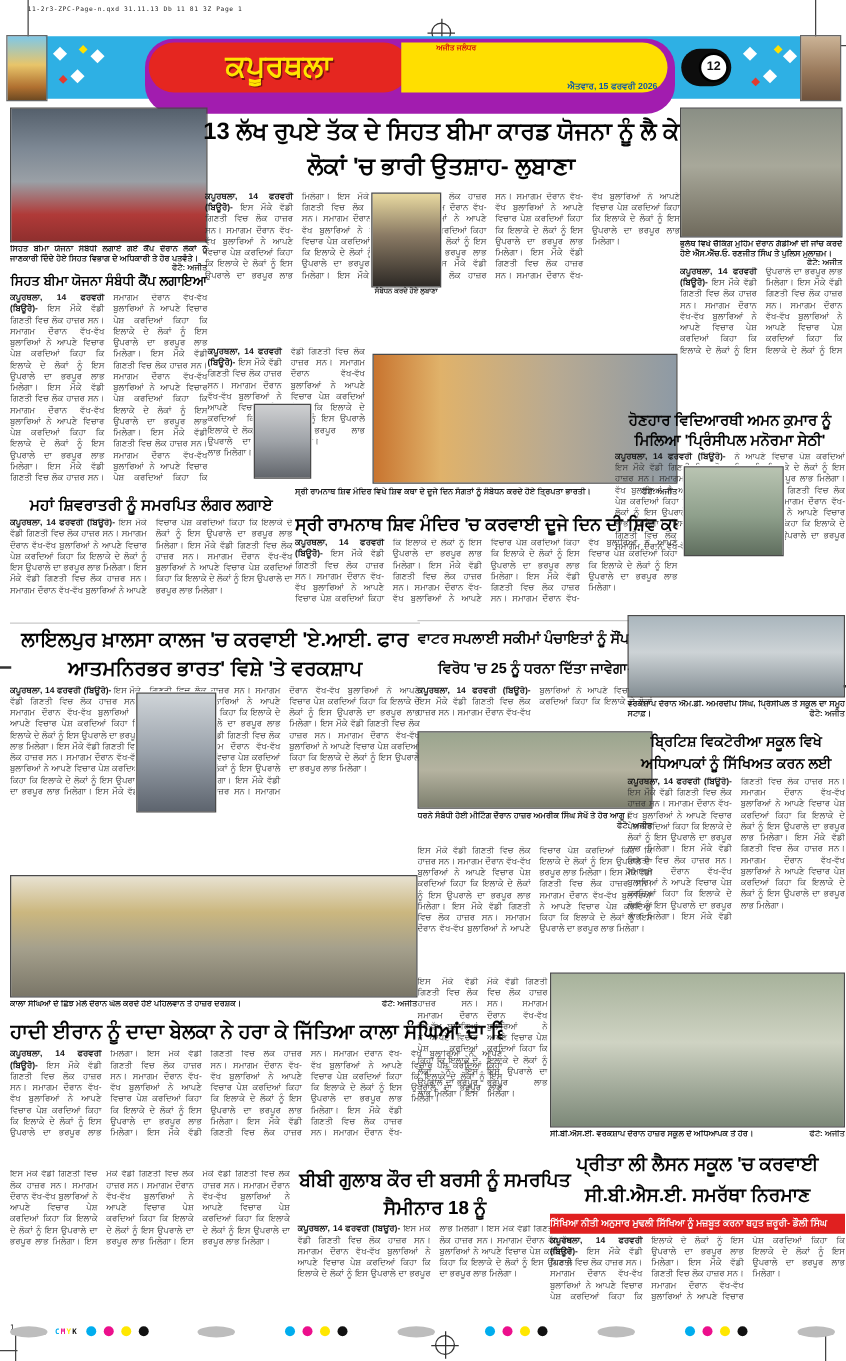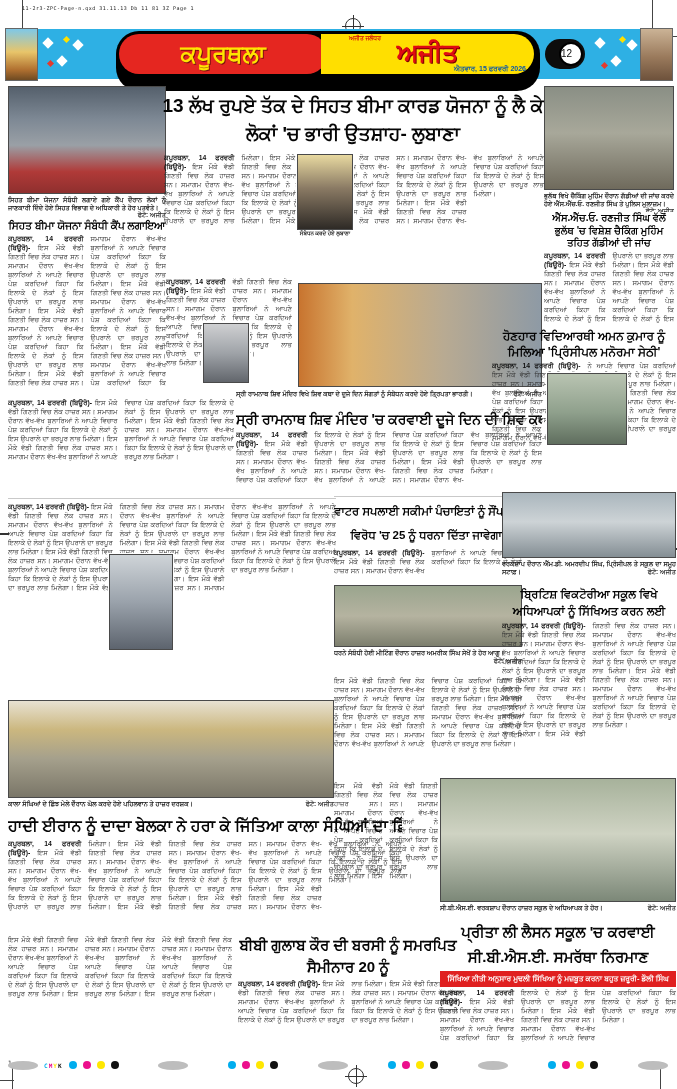--- a/index.html
+++ b/index.html
@@ -23,45 +23,45 @@
   .cmyk{font:bold 6px "DejaVu Sans Mono",monospace;letter-spacing:1px;}
   .sp{flex:1;}
   
   .mh-strip{left:36px;top:29px;width:604px;height:50px;background:#2eb0e4;}
   .dmw{position:absolute;width:8px;height:8px;background:#fff;transform:rotate(45deg);}
   .dmy{position:absolute;width:5px;height:5px;background:#ffe000;transform:rotate(45deg);}
   .dmr{position:absolute;width:5px;height:5px;background:#e23a2e;transform:rotate(45deg);}
   .cornerphoto{top:28px;width:31px;height:51px;border:1px solid #666;}
   .cp-l{left:5px;background:linear-gradient(180deg,#7ec8e8 0%,#e8c56a 45%,#b07030 80%,#6e4a22 100%);}
   .cp-r{left:640px;background:linear-gradient(180deg,#cbb396 0%,#9a7a5c 55%,#6e523c 100%);}
-  .mh-pill{left:116px;top:31px;width:424px;height:60px;background:#000000;border-radius:23px;}
+  .mh-pill{left:116px;top:31px;width:424px;height:60px;background:#a21caf;border-radius:23px;}
   .mh-edition{position:absolute;left:3px;top:3px;width:208px;height:40px;border-radius:20px;background:#e52620;
       color:#ffe400;font-weight:bold;font-size:24px;line-height:40px;text-align:center;
       text-shadow:1px 1px 0 #7a1010;}
   .mh-yellow{position:absolute;left:205px;top:3px;width:213px;height:40px;background:#ffdf00;border-radius:0 20px 20px 0;}
   .mh-super{position:absolute;left:28px;top:1px;font-size:6px;font-weight:bold;color:#d20a0a;}
   .mh-brand{position:absolute;left:0;right:0;top:5px;text-align:center;font-size:25px;font-weight:bold;color:#e00b12;
       text-shadow:1px 1px 0 #7a0000;line-height:26px;}
   .mh-date{position:absolute;right:8px;bottom:1px;font-size:7px;font-weight:bold;color:#0a57a8;}
   .mh-tab{left:545px;top:39px;width:40px;height:30px;background:#0d0d0d;border-radius:15px;}
   .mh-page{position:absolute;right:2px;top:3px;width:24px;height:24px;background:#fff;border:2px solid #000;
-      border-radius:50%;box-sizing:border-box;font-size:10px;font-weight:normal;color:#111;
-      line-height:20px;margin-left:40px;}
+      border-radius:50%;box-sizing:border-box;font-size:10px;font-weight:bold;color:#111;
+      text-align:center;line-height:20px;margin-left:40px;}
   
   .photo{border:1px solid #4a4a4a;box-sizing:border-box;}
   .caption{font-size:6.5px;font-weight:bold;line-height:1.18;color:#1a1a1a;text-align:justify;overflow:hidden;}
   .credit{float:right;font-weight:bold;color:#333;}
   .headline{font-weight:bold;color:#050505;text-align:center;overflow:hidden;}
   .body{font-size:6.8px;line-height:1.32;text-align:justify;color:#333;overflow:hidden;column-gap:7px;}
   .body b{color:#111;}
   .cols2{column-count:2;} .cols3{column-count:3;} .cols4{column-count:4;} .cols5{column-count:5;}
   .inset{position:absolute;background:#fff;padding:1px;}
   .inset .photo{width:100%;height:100%;}
   .insetcap{font-size:5.5px;font-weight:bold;text-align:center;color:#111;line-height:1.1;}
-  .banner{background:#e02020;color:#fff;font-weight:bold;font-size:7.5px;line-height:16px;text-align:center;overflow:hidden;}
+  .banner{background:#e02020;color:#fff;font-weight:bold;font-size:7.5px;line-height:16px;overflow:hidden;}
   
   .ph-health{background:linear-gradient(180deg,#55606c 0%,#7d8894 30%,#9aa0a6 55%,#b03a38 80%,#8f2f2e 100%);}
   .ph-sho{background:linear-gradient(180deg,#8a8f85 0%,#a8a89a 45%,#6f6a5c 100%);}
   .ph-katha{background:linear-gradient(90deg,#c8742f 0%,#e0b26a 22%,#b8aa92 60%,#8e9aa5 100%);}
   .ph-water{background:linear-gradient(180deg,#9aa58e 0%,#b5b3a0 50%,#7d7f6e 100%);}
   .ph-victoria{background:linear-gradient(180deg,#aab6bd 0%,#cdd3d6 45%,#848e94 100%);}
   .ph-preeta{background:linear-gradient(180deg,#a7b29b 0%,#cfd3c3 45%,#7c8878 100%);}
   .ph-wrestling{background:linear-gradient(180deg,#e8e2d2 0%,#cbb77f 30%,#a5a08c 60%,#7a7668 100%);}
   .ph-lyall{background:linear-gradient(180deg,#cfd4d8 0%,#9aa2ab 50%,#5d646e 100%);}
   .ph-portrait{background:linear-gradient(180deg,#e8d9a0 0%,#8a7a64 45%,#2e2a26 100%);}
@@ -94,21 +94,20 @@
   <span class="dmw" style="left:592px;top:12px"></span>
   <span class="dmy" style="left:584px;top:8px"></span>
   <span class="dmr" style="left:566px;top:34px"></span>
 </div>
 <div class="abs cornerphoto cp-l"></div>
 <div class="abs cornerphoto cp-r"></div>
 <div class="abs mh-pill">
   <div class="mh-edition">ਕਪੂਰਥਲਾ</div>
   <div class="mh-yellow">
     <div class="mh-super">ਅਜੀਤ ਜਲੰਧਰ</div>
-    <div class="mh-brand">ਅਜੀਤ</div>
     <div class="mh-date">ਐਤਵਾਰ, 15 ਫਰਵਰੀ 2026</div>
   </div>
 </div>
 <div class="abs mh-tab">
   <div class="mh-page">12</div>
 </div>
 
 <div class="abs" style="left:8px;top:86px;width:158px">
   <div class="photo ph-health" style="width:158px;height:108px"></div>
   <div class="caption" style="height:22px;margin-top:2px">
@@ -116,20 +115,21 @@
     <span class="credit">ਫੋਟੋ: ਅਜੀਤ</span>
   </div>
   <div class="headline" style="font-size:10.5px;height:15px;line-height:15px;white-space:nowrap">ਸਿਹਤ ਬੀਮਾ ਯੋਜਨਾ ਸੰਬੰਧੀ ਕੈਂਪ ਲਗਾਇਆ</div>
   <div class="body cols2" style="height:158px;margin-top:2px">
     <b>ਕਪੂਰਥਲਾ, 14 ਫਰਵਰੀ (ਬਿਊਰੋ)-</b>
     <span> ਇਸ ਮੌਕੇ ਵੱਡੀ ਗਿਣਤੀ ਵਿਚ ਲੋਕ ਹਾਜ਼ਰ ਸਨ। ਸਮਾਗਮ ਦੌਰਾਨ ਵੱਖ-ਵੱਖ ਬੁਲਾਰਿਆਂ ਨੇ ਆਪਣੇ ਵਿਚਾਰ ਪੇਸ਼ ਕਰਦਿਆਂ ਕਿਹਾ ਕਿ ਇਲਾਕੇ ਦੇ ਲੋਕਾਂ ਨੂੰ ਇਸ ਉਪਰਾਲੇ ਦਾ ਭਰਪੂਰ ਲਾਭ ਮਿਲੇਗਾ। ਇਸ ਮੌਕੇ ਵੱਡੀ ਗਿਣਤੀ ਵਿਚ ਲੋਕ ਹਾਜ਼ਰ ਸਨ। ਸਮਾਗਮ ਦੌਰਾਨ ਵੱਖ-ਵੱਖ ਬੁਲਾਰਿਆਂ ਨੇ ਆਪਣੇ ਵਿਚਾਰ ਪੇਸ਼ ਕਰਦਿਆਂ ਕਿਹਾ ਕਿ ਇਲਾਕੇ ਦੇ ਲੋਕਾਂ ਨੂੰ ਇਸ ਉਪਰਾਲੇ ਦਾ ਭਰਪੂਰ ਲਾਭ ਮਿਲੇਗਾ। ਇਸ ਮੌਕੇ ਵੱਡੀ ਗਿਣਤੀ ਵਿਚ ਲੋਕ ਹਾਜ਼ਰ ਸਨ। ਸਮਾਗਮ ਦੌਰਾਨ ਵੱਖ-ਵੱਖ ਬੁਲਾਰਿਆਂ ਨੇ ਆਪਣੇ ਵਿਚਾਰ ਪੇਸ਼ ਕਰਦਿਆਂ ਕਿਹਾ ਕਿ ਇਲਾਕੇ ਦੇ ਲੋਕਾਂ ਨੂੰ ਇਸ ਉਪਰਾਲੇ ਦਾ ਭਰਪੂਰ ਲਾਭ ਮਿਲੇਗਾ। ਇਸ ਮੌਕੇ ਵੱਡੀ ਗਿਣਤੀ ਵਿਚ ਲੋਕ ਹਾਜ਼ਰ ਸਨ। ਸਮਾਗਮ ਦੌਰਾਨ ਵੱਖ-ਵੱਖ ਬੁਲਾਰਿਆਂ ਨੇ ਆਪਣੇ ਵਿਚਾਰ ਪੇਸ਼ ਕਰਦਿਆਂ ਕਿਹਾ ਕਿ ਇਲਾਕੇ ਦੇ ਲੋਕਾਂ ਨੂੰ ਇਸ ਉਪਰਾਲੇ ਦਾ ਭਰਪੂਰ ਲਾਭ ਮਿਲੇਗਾ। ਇਸ ਮੌਕੇ ਵੱਡੀ ਗਿਣਤੀ ਵਿਚ ਲੋਕ ਹਾਜ਼ਰ ਸਨ। ਸਮਾਗਮ ਦੌਰਾਨ ਵੱਖ-ਵੱਖ ਬੁਲਾਰਿਆਂ ਨੇ ਆਪਣੇ ਵਿਚਾਰ ਪੇਸ਼ ਕਰਦਿਆਂ ਕਿਹਾ ਕਿ ਇਲਾਕੇ ਦੇ ਲੋਕਾਂ ਨੂੰ ਇਸ ਉਪਰਾਲੇ ਦਾ ਭਰਪੂਰ ਲਾਭ ਮਿਲੇਗਾ।</span>
   </div>
 </div>
 
 <div class="abs" style="left:8px;top:396px;width:226px">
+  <div class="headline" style="font-size:12.5px;height:16px;line-height:16px;white-space:nowrap">ਮਹਾਂ ਸ਼ਿਵਰਾਤਰੀ ਨੂੰ ਸਮਰਪਿਤ ਲੰਗਰ ਲਗਾਏ</div>
   <div class="body cols2" style="height:82px;margin-top:3px">
     <b>ਕਪੂਰਥਲਾ, 14 ਫਰਵਰੀ (ਬਿਊਰੋ)-</b>
     <span> ਇਸ ਮੌਕੇ ਵੱਡੀ ਗਿਣਤੀ ਵਿਚ ਲੋਕ ਹਾਜ਼ਰ ਸਨ। ਸਮਾਗਮ ਦੌਰਾਨ ਵੱਖ-ਵੱਖ ਬੁਲਾਰਿਆਂ ਨੇ ਆਪਣੇ ਵਿਚਾਰ ਪੇਸ਼ ਕਰਦਿਆਂ ਕਿਹਾ ਕਿ ਇਲਾਕੇ ਦੇ ਲੋਕਾਂ ਨੂੰ ਇਸ ਉਪਰਾਲੇ ਦਾ ਭਰਪੂਰ ਲਾਭ ਮਿਲੇਗਾ। ਇਸ ਮੌਕੇ ਵੱਡੀ ਗਿਣਤੀ ਵਿਚ ਲੋਕ ਹਾਜ਼ਰ ਸਨ। ਸਮਾਗਮ ਦੌਰਾਨ ਵੱਖ-ਵੱਖ ਬੁਲਾਰਿਆਂ ਨੇ ਆਪਣੇ ਵਿਚਾਰ ਪੇਸ਼ ਕਰਦਿਆਂ ਕਿਹਾ ਕਿ ਇਲਾਕੇ ਦੇ ਲੋਕਾਂ ਨੂੰ ਇਸ ਉਪਰਾਲੇ ਦਾ ਭਰਪੂਰ ਲਾਭ ਮਿਲੇਗਾ। ਇਸ ਮੌਕੇ ਵੱਡੀ ਗਿਣਤੀ ਵਿਚ ਲੋਕ ਹਾਜ਼ਰ ਸਨ। ਸਮਾਗਮ ਦੌਰਾਨ ਵੱਖ-ਵੱਖ ਬੁਲਾਰਿਆਂ ਨੇ ਆਪਣੇ ਵਿਚਾਰ ਪੇਸ਼ ਕਰਦਿਆਂ ਕਿਹਾ ਕਿ ਇਲਾਕੇ ਦੇ ਲੋਕਾਂ ਨੂੰ ਇਸ ਉਪਰਾਲੇ ਦਾ ਭਰਪੂਰ ਲਾਭ ਮਿਲੇਗਾ।</span>
   </div>
 </div>
 
 <div class="abs headline" style="left:158px;top:92px;width:390px;height:58px;font-size:19px;line-height:28px">13 ਲੱਖ ਰੁਪਏ ਤੱਕ ਦੇ ਸਿਹਤ ਬੀਮਾ ਕਾਰਡ ਯੋਜਨਾ ਨੂੰ ਲੈ ਕੇ ਲੋਕਾਂ 'ਚ ਭਾਰੀ ਉਤਸ਼ਾਹ- ਲੁਬਾਣਾ</div>
 <div class="abs body cols5" style="left:164px;top:154px;width:380px;height:120px">
   <b>ਕਪੂਰਥਲਾ, 14 ਫਰਵਰੀ (ਬਿਊਰੋ)-</b>
   <span> ਇਸ ਮੌਕੇ ਵੱਡੀ ਗਿਣਤੀ ਵਿਚ ਲੋਕ ਹਾਜ਼ਰ ਸਨ। ਸਮਾਗਮ ਦੌਰਾਨ ਵੱਖ-ਵੱਖ ਬੁਲਾਰਿਆਂ ਨੇ ਆਪਣੇ ਵਿਚਾਰ ਪੇਸ਼ ਕਰਦਿਆਂ ਕਿਹਾ ਕਿ ਇਲਾਕੇ ਦੇ ਲੋਕਾਂ ਨੂੰ ਇਸ ਉਪਰਾਲੇ ਦਾ ਭਰਪੂਰ ਲਾਭ ਮਿਲੇਗਾ। ਇਸ ਮੌਕੇ ਵੱਡੀ ਗਿਣਤੀ ਵਿਚ ਲੋਕ ਹਾਜ਼ਰ ਸਨ। ਸਮਾਗਮ ਦੌਰਾਨ ਵੱਖ-ਵੱਖ ਬੁਲਾਰਿਆਂ ਨੇ ਆਪਣੇ ਵਿਚਾਰ ਪੇਸ਼ ਕਰਦਿਆਂ ਕਿਹਾ ਕਿ ਇਲਾਕੇ ਦੇ ਲੋਕਾਂ ਨੂੰ ਇਸ ਉਪਰਾਲੇ ਦਾ ਭਰਪੂਰ ਲਾਭ ਮਿਲੇਗਾ। ਇਸ ਮੌਕੇ ਵੱਡੀ ਗਿਣਤੀ ਵਿਚ ਲੋਕ ਹਾਜ਼ਰ ਸਨ। ਸਮਾਗਮ ਦੌਰਾਨ ਵੱਖ-ਵੱਖ ਬੁਲਾਰਿਆਂ ਨੇ ਆਪਣੇ ਵਿਚਾਰ ਪੇਸ਼ ਕਰਦਿਆਂ ਕਿਹਾ ਕਿ ਇਲਾਕੇ ਦੇ ਲੋਕਾਂ ਨੂੰ ਇਸ ਉਪਰਾਲੇ ਦਾ ਭਰਪੂਰ ਲਾਭ ਮਿਲੇਗਾ। ਇਸ ਮੌਕੇ ਵੱਡੀ ਗਿਣਤੀ ਵਿਚ ਲੋਕ ਹਾਜ਼ਰ ਸਨ। ਸਮਾਗਮ ਦੌਰਾਨ ਵੱਖ-ਵੱਖ ਬੁਲਾਰਿਆਂ ਨੇ ਆਪਣੇ ਵਿਚਾਰ ਪੇਸ਼ ਕਰਦਿਆਂ ਕਿਹਾ ਕਿ ਇਲਾਕੇ ਦੇ ਲੋਕਾਂ ਨੂੰ ਇਸ ਉਪਰਾਲੇ ਦਾ ਭਰਪੂਰ ਲਾਭ ਮਿਲੇਗਾ। ਇਸ ਮੌਕੇ ਵੱਡੀ ਗਿਣਤੀ ਵਿਚ ਲੋਕ ਹਾਜ਼ਰ ਸਨ। ਸਮਾਗਮ ਦੌਰਾਨ ਵੱਖ-ਵੱਖ ਬੁਲਾਰਿਆਂ ਨੇ ਆਪਣੇ ਵਿਚਾਰ ਪੇਸ਼ ਕਰਦਿਆਂ ਕਿਹਾ ਕਿ ਇਲਾਕੇ ਦੇ ਲੋਕਾਂ ਨੂੰ ਇਸ ਉਪਰਾਲੇ ਦਾ ਭਰਪੂਰ ਲਾਭ ਮਿਲੇਗਾ।</span>
@@ -159,39 +159,39 @@
   <b>ਕਪੂਰਥਲਾ, 14 ਫਰਵਰੀ (ਬਿਊਰੋ)-</b>
   <span> ਇਸ ਮੌਕੇ ਵੱਡੀ ਗਿਣਤੀ ਵਿਚ ਲੋਕ ਹਾਜ਼ਰ ਸਨ। ਸਮਾਗਮ ਦੌਰਾਨ ਵੱਖ-ਵੱਖ ਬੁਲਾਰਿਆਂ ਨੇ ਆਪਣੇ ਵਿਚਾਰ ਪੇਸ਼ ਕਰਦਿਆਂ ਕਿਹਾ ਕਿ ਇਲਾਕੇ ਦੇ ਲੋਕਾਂ ਨੂੰ ਇਸ ਉਪਰਾਲੇ ਦਾ ਭਰਪੂਰ ਲਾਭ ਮਿਲੇਗਾ। ਇਸ ਮੌਕੇ ਵੱਡੀ ਗਿਣਤੀ ਵਿਚ ਲੋਕ ਹਾਜ਼ਰ ਸਨ। ਸਮਾਗਮ ਦੌਰਾਨ ਵੱਖ-ਵੱਖ ਬੁਲਾਰਿਆਂ ਨੇ ਆਪਣੇ ਵਿਚਾਰ ਪੇਸ਼ ਕਰਦਿਆਂ ਕਿਹਾ ਕਿ ਇਲਾਕੇ ਦੇ ਲੋਕਾਂ ਨੂੰ ਇਸ ਉਪਰਾਲੇ ਦਾ ਭਰਪੂਰ ਲਾਭ ਮਿਲੇਗਾ। ਇਸ ਮੌਕੇ ਵੱਡੀ ਗਿਣਤੀ ਵਿਚ ਲੋਕ ਹਾਜ਼ਰ ਸਨ। ਸਮਾਗਮ ਦੌਰਾਨ ਵੱਖ-ਵੱਖ ਬੁਲਾਰਿਆਂ ਨੇ ਆਪਣੇ ਵਿਚਾਰ ਪੇਸ਼ ਕਰਦਿਆਂ ਕਿਹਾ ਕਿ ਇਲਾਕੇ ਦੇ ਲੋਕਾਂ ਨੂੰ ਇਸ ਉਪਰਾਲੇ ਦਾ ਭਰਪੂਰ ਲਾਭ ਮਿਲੇਗਾ।</span>
 </div>
 
 <div class="abs" style="left:544px;top:86px;width:130px">
   <div class="photo ph-sho" style="width:130px;height:104px"></div>
   <div class="caption" style="height:20px;margin-top:2px">
     <span>ਭੁਲੱਥ ਵਿਖੇ ਚੈਕਿੰਗ ਮੁਹਿੰਮ ਦੌਰਾਨ ਗੱਡੀਆਂ ਦੀ ਜਾਂਚ ਕਰਦੇ ਹੋਏ ਐੱਸ.ਐੱਚ.ਓ. ਰਣਜੀਤ ਸਿੰਘ ਤੇ ਪੁਲਿਸ ਮੁਲਾਜ਼ਮ।</span>
     <span class="credit">ਫੋਟੋ: ਅਜੀਤ</span>
   </div>
-  <div class="headline" style="font-size:10px;height:38px;line-height:12.5px">ਐੱਸ.ਐੱਚ.ਓ. ਰਣਜੀਤ ਸਿੰਘ ਵੱਲੋਂ ਭੁਲੱਥ 'ਚ ਵਿਸ਼ੇਸ਼ ਚੈਕਿੰਗ ਮੁਹਿੰਮ ਤਹਿਤ ਗੱਡੀਆਂ ਦੀ ਜਾਂਚ</div>
   <div class="body cols2" style="height:72px;margin-top:2px">
     <b>ਕਪੂਰਥਲਾ, 14 ਫਰਵਰੀ (ਬਿਊਰੋ)-</b>
     <span> ਇਸ ਮੌਕੇ ਵੱਡੀ ਗਿਣਤੀ ਵਿਚ ਲੋਕ ਹਾਜ਼ਰ ਸਨ। ਸਮਾਗਮ ਦੌਰਾਨ ਵੱਖ-ਵੱਖ ਬੁਲਾਰਿਆਂ ਨੇ ਆਪਣੇ ਵਿਚਾਰ ਪੇਸ਼ ਕਰਦਿਆਂ ਕਿਹਾ ਕਿ ਇਲਾਕੇ ਦੇ ਲੋਕਾਂ ਨੂੰ ਇਸ ਉਪਰਾਲੇ ਦਾ ਭਰਪੂਰ ਲਾਭ ਮਿਲੇਗਾ। ਇਸ ਮੌਕੇ ਵੱਡੀ ਗਿਣਤੀ ਵਿਚ ਲੋਕ ਹਾਜ਼ਰ ਸਨ। ਸਮਾਗਮ ਦੌਰਾਨ ਵੱਖ-ਵੱਖ ਬੁਲਾਰਿਆਂ ਨੇ ਆਪਣੇ ਵਿਚਾਰ ਪੇਸ਼ ਕਰਦਿਆਂ ਕਿਹਾ ਕਿ ਇਲਾਕੇ ਦੇ ਲੋਕਾਂ ਨੂੰ ਇਸ ਉਪਰਾਲੇ ਦਾ ਭਰਪੂਰ ਲਾਭ ਮਿਲੇਗਾ।</span>
   </div>
 </div>
 
 <div class="abs" style="left:492px;top:328px;width:184px">
   <div class="headline" style="font-size:12px;height:32px;line-height:16px">ਹੋਣਹਾਰ ਵਿਦਿਆਰਥੀ ਅਮਨ ਕੁਮਾਰ ਨੂੰ ਮਿਲਿਆ 'ਪ੍ਰਿੰਸੀਪਲ ਮਨੋਰਮਾ ਸੇਠੀ' ਐਵਾਰਡ</div>
   <div class="body cols2" style="height:126px;margin-top:2px">
     <b>ਕਪੂਰਥਲਾ, 14 ਫਰਵਰੀ (ਬਿਊਰੋ)-</b>
     <span> ਇਸ ਮੌਕੇ ਵੱਡੀ ਗਿਣਤੀ ਵਿਚ ਲੋਕ ਹਾਜ਼ਰ ਸਨ। ਸਮਾਗਮ ਦੌਰਾਨ ਵੱਖ-ਵੱਖ ਬੁਲਾਰਿਆਂ ਨੇ ਆਪਣੇ ਵਿਚਾਰ ਪੇਸ਼ ਕਰਦਿਆਂ ਕਿਹਾ ਕਿ ਇਲਾਕੇ ਦੇ ਲੋਕਾਂ ਨੂੰ ਇਸ ਉਪਰਾਲੇ ਦਾ ਭਰਪੂਰ ਲਾਭ ਮਿਲੇਗਾ। ਇਸ ਮੌਕੇ ਵੱਡੀ ਗਿਣਤੀ ਵਿਚ ਲੋਕ ਹਾਜ਼ਰ ਸਨ। ਸਮਾਗਮ ਦੌਰਾਨ ਵੱਖ-ਵੱਖ ਬੁਲਾਰਿਆਂ ਨੇ ਆਪਣੇ ਵਿਚਾਰ ਪੇਸ਼ ਕਰਦਿਆਂ ਕਿਹਾ ਕਿ ਇਲਾਕੇ ਦੇ ਲੋਕਾਂ ਨੂੰ ਇਸ ਉਪਰਾਲੇ ਦਾ ਭਰਪੂਰ ਲਾਭ ਮਿਲੇਗਾ। ਇਸ ਮੌਕੇ ਵੱਡੀ ਗਿਣਤੀ ਵਿਚ ਲੋਕ ਹਾਜ਼ਰ ਸਨ। ਸਮਾਗਮ ਦੌਰਾਨ ਵੱਖ-ਵੱਖ ਬੁਲਾਰਿਆਂ ਨੇ ਆਪਣੇ ਵਿਚਾਰ ਪੇਸ਼ ਕਰਦਿਆਂ ਕਿਹਾ ਕਿ ਇਲਾਕੇ ਦੇ ਲੋਕਾਂ ਨੂੰ ਇਸ ਉਪਰਾਲੇ ਦਾ ਭਰਪੂਰ ਲਾਭ ਮਿਲੇਗਾ।</span>
   </div>
   <div class="inset" style="left:54px;top:44px;width:80px;height:74px">
     <div class="photo ph-award" style="height:72px"></div>
   </div>
 </div>
 
 <div class="abs" style="left:8px;top:498px;width:328px;border-top:1px solid #c9c9c9;padding-top:2px">
+  <div class="headline" style="font-size:16px;height:46px;line-height:23px">ਲਾਇਲਪੁਰ ਖ਼ਾਲਸਾ ਕਾਲਜ 'ਚ ਕਰਵਾਈ 'ਏ.ਆਈ. ਫਾਰ ਆਤਮਨਿਰਭਰ ਭਾਰਤ' ਵਿਸ਼ੇ 'ਤੇ ਵਰਕਸ਼ਾਪ</div>
   <div class="body cols3" style="height:148px;margin-top:2px">
     <b>ਕਪੂਰਥਲਾ, 14 ਫਰਵਰੀ (ਬਿਊਰੋ)-</b>
     <span> ਇਸ ਮੌਕੇ ਵੱਡੀ ਗਿਣਤੀ ਵਿਚ ਲੋਕ ਹਾਜ਼ਰ ਸਨ। ਸਮਾਗਮ ਦੌਰਾਨ ਵੱਖ-ਵੱਖ ਬੁਲਾਰਿਆਂ ਨੇ ਆਪਣੇ ਵਿਚਾਰ ਪੇਸ਼ ਕਰਦਿਆਂ ਕਿਹਾ ਕਿ ਇਲਾਕੇ ਦੇ ਲੋਕਾਂ ਨੂੰ ਇਸ ਉਪਰਾਲੇ ਦਾ ਭਰਪੂਰ ਲਾਭ ਮਿਲੇਗਾ। ਇਸ ਮੌਕੇ ਵੱਡੀ ਗਿਣਤੀ ਵਿਚ ਲੋਕ ਹਾਜ਼ਰ ਸਨ। ਸਮਾਗਮ ਦੌਰਾਨ ਵੱਖ-ਵੱਖ ਬੁਲਾਰਿਆਂ ਨੇ ਆਪਣੇ ਵਿਚਾਰ ਪੇਸ਼ ਕਰਦਿਆਂ ਕਿਹਾ ਕਿ ਇਲਾਕੇ ਦੇ ਲੋਕਾਂ ਨੂੰ ਇਸ ਉਪਰਾਲੇ ਦਾ ਭਰਪੂਰ ਲਾਭ ਮਿਲੇਗਾ। ਇਸ ਮੌਕੇ ਵੱਡੀ ਗਿਣਤੀ ਵਿਚ ਲੋਕ ਹਾਜ਼ਰ ਸਨ। ਸਮਾਗਮ ਦੌਰਾਨ ਵੱਖ-ਵੱਖ ਬੁਲਾਰਿਆਂ ਨੇ ਆਪਣੇ ਵਿਚਾਰ ਪੇਸ਼ ਕਰਦਿਆਂ ਕਿਹਾ ਕਿ ਇਲਾਕੇ ਦੇ ਲੋਕਾਂ ਨੂੰ ਇਸ ਉਪਰਾਲੇ ਦਾ ਭਰਪੂਰ ਲਾਭ ਮਿਲੇਗਾ। ਇਸ ਮੌਕੇ ਵੱਡੀ ਗਿਣਤੀ ਵਿਚ ਲੋਕ ਹਾਜ਼ਰ ਸਨ। ਸਮਾਗਮ ਦੌਰਾਨ ਵੱਖ-ਵੱਖ ਬੁਲਾਰਿਆਂ ਨੇ ਆਪਣੇ ਵਿਚਾਰ ਪੇਸ਼ ਕਰਦਿਆਂ ਕਿਹਾ ਕਿ ਇਲਾਕੇ ਦੇ ਲੋਕਾਂ ਨੂੰ ਇਸ ਉਪਰਾਲੇ ਦਾ ਭਰਪੂਰ ਲਾਭ ਮਿਲੇਗਾ। ਇਸ ਮੌਕੇ ਵੱਡੀ ਗਿਣਤੀ ਵਿਚ ਲੋਕ ਹਾਜ਼ਰ ਸਨ। ਸਮਾਗਮ ਦੌਰਾਨ ਵੱਖ-ਵੱਖ ਬੁਲਾਰਿਆਂ ਨੇ ਆਪਣੇ ਵਿਚਾਰ ਪੇਸ਼ ਕਰਦਿਆਂ ਕਿਹਾ ਕਿ ਇਲਾਕੇ ਦੇ ਲੋਕਾਂ ਨੂੰ ਇਸ ਉਪਰਾਲੇ ਦਾ ਭਰਪੂਰ ਲਾਭ ਮਿਲੇਗਾ। ਇਸ ਮੌਕੇ ਵੱਡੀ ਗਿਣਤੀ ਵਿਚ ਲੋਕ ਹਾਜ਼ਰ ਸਨ। ਸਮਾਗਮ ਦੌਰਾਨ ਵੱਖ-ਵੱਖ ਬੁਲਾਰਿਆਂ ਨੇ ਆਪਣੇ ਵਿਚਾਰ ਪੇਸ਼ ਕਰਦਿਆਂ ਕਿਹਾ ਕਿ ਇਲਾਕੇ ਦੇ ਲੋਕਾਂ ਨੂੰ ਇਸ ਉਪਰਾਲੇ ਦਾ ਭਰਪੂਰ ਲਾਭ ਮਿਲੇਗਾ।</span>
   </div>
   <div class="inset" style="left:100px;top:54px;width:64px;height:98px">
     <div class="photo ph-lyall" style="height:96px"></div>
   </div>
 </div>
 
 <div class="abs" style="left:334px;top:496px;width:188px;border-top:1px solid #c9c9c9;padding-top:2px">
@@ -234,21 +234,21 @@
 <div class="abs headline" style="left:8px;top:815px;width:394px;height:22px;font-size:16px;line-height:22px;white-space:nowrap">ਹਾਦੀ ਈਰਾਨ ਨੂੰ ਦਾਦਾ ਬੇਲਕਾ ਨੇ ਹਰਾ ਕੇ ਜਿੱਤਿਆ ਕਾਲਾ ਸੰਘਿਆਂ ਦਾ ਛਿੰਝ ਮੇਲਾ</div>
 <div class="abs body cols5" style="left:8px;top:840px;width:394px;height:92px">
   <b>ਕਪੂਰਥਲਾ, 14 ਫਰਵਰੀ (ਬਿਊਰੋ)-</b>
   <span> ਇਸ ਮੌਕੇ ਵੱਡੀ ਗਿਣਤੀ ਵਿਚ ਲੋਕ ਹਾਜ਼ਰ ਸਨ। ਸਮਾਗਮ ਦੌਰਾਨ ਵੱਖ-ਵੱਖ ਬੁਲਾਰਿਆਂ ਨੇ ਆਪਣੇ ਵਿਚਾਰ ਪੇਸ਼ ਕਰਦਿਆਂ ਕਿਹਾ ਕਿ ਇਲਾਕੇ ਦੇ ਲੋਕਾਂ ਨੂੰ ਇਸ ਉਪਰਾਲੇ ਦਾ ਭਰਪੂਰ ਲਾਭ ਮਿਲੇਗਾ। ਇਸ ਮੌਕੇ ਵੱਡੀ ਗਿਣਤੀ ਵਿਚ ਲੋਕ ਹਾਜ਼ਰ ਸਨ। ਸਮਾਗਮ ਦੌਰਾਨ ਵੱਖ-ਵੱਖ ਬੁਲਾਰਿਆਂ ਨੇ ਆਪਣੇ ਵਿਚਾਰ ਪੇਸ਼ ਕਰਦਿਆਂ ਕਿਹਾ ਕਿ ਇਲਾਕੇ ਦੇ ਲੋਕਾਂ ਨੂੰ ਇਸ ਉਪਰਾਲੇ ਦਾ ਭਰਪੂਰ ਲਾਭ ਮਿਲੇਗਾ। ਇਸ ਮੌਕੇ ਵੱਡੀ ਗਿਣਤੀ ਵਿਚ ਲੋਕ ਹਾਜ਼ਰ ਸਨ। ਸਮਾਗਮ ਦੌਰਾਨ ਵੱਖ-ਵੱਖ ਬੁਲਾਰਿਆਂ ਨੇ ਆਪਣੇ ਵਿਚਾਰ ਪੇਸ਼ ਕਰਦਿਆਂ ਕਿਹਾ ਕਿ ਇਲਾਕੇ ਦੇ ਲੋਕਾਂ ਨੂੰ ਇਸ ਉਪਰਾਲੇ ਦਾ ਭਰਪੂਰ ਲਾਭ ਮਿਲੇਗਾ। ਇਸ ਮੌਕੇ ਵੱਡੀ ਗਿਣਤੀ ਵਿਚ ਲੋਕ ਹਾਜ਼ਰ ਸਨ। ਸਮਾਗਮ ਦੌਰਾਨ ਵੱਖ-ਵੱਖ ਬੁਲਾਰਿਆਂ ਨੇ ਆਪਣੇ ਵਿਚਾਰ ਪੇਸ਼ ਕਰਦਿਆਂ ਕਿਹਾ ਕਿ ਇਲਾਕੇ ਦੇ ਲੋਕਾਂ ਨੂੰ ਇਸ ਉਪਰਾਲੇ ਦਾ ਭਰਪੂਰ ਲਾਭ ਮਿਲੇਗਾ। ਇਸ ਮੌਕੇ ਵੱਡੀ ਗਿਣਤੀ ਵਿਚ ਲੋਕ ਹਾਜ਼ਰ ਸਨ। ਸਮਾਗਮ ਦੌਰਾਨ ਵੱਖ-ਵੱਖ ਬੁਲਾਰਿਆਂ ਨੇ ਆਪਣੇ ਵਿਚਾਰ ਪੇਸ਼ ਕਰਦਿਆਂ ਕਿਹਾ ਕਿ ਇਲਾਕੇ ਦੇ ਲੋਕਾਂ ਨੂੰ ਇਸ ਉਪਰਾਲੇ ਦਾ ਭਰਪੂਰ ਲਾਭ ਮਿਲੇਗਾ।</span>
 </div>
 <div class="abs body cols3" style="left:8px;top:936px;width:224px;height:120px">
   <span> ਇਸ ਮੌਕੇ ਵੱਡੀ ਗਿਣਤੀ ਵਿਚ ਲੋਕ ਹਾਜ਼ਰ ਸਨ। ਸਮਾਗਮ ਦੌਰਾਨ ਵੱਖ-ਵੱਖ ਬੁਲਾਰਿਆਂ ਨੇ ਆਪਣੇ ਵਿਚਾਰ ਪੇਸ਼ ਕਰਦਿਆਂ ਕਿਹਾ ਕਿ ਇਲਾਕੇ ਦੇ ਲੋਕਾਂ ਨੂੰ ਇਸ ਉਪਰਾਲੇ ਦਾ ਭਰਪੂਰ ਲਾਭ ਮਿਲੇਗਾ। ਇਸ ਮੌਕੇ ਵੱਡੀ ਗਿਣਤੀ ਵਿਚ ਲੋਕ ਹਾਜ਼ਰ ਸਨ। ਸਮਾਗਮ ਦੌਰਾਨ ਵੱਖ-ਵੱਖ ਬੁਲਾਰਿਆਂ ਨੇ ਆਪਣੇ ਵਿਚਾਰ ਪੇਸ਼ ਕਰਦਿਆਂ ਕਿਹਾ ਕਿ ਇਲਾਕੇ ਦੇ ਲੋਕਾਂ ਨੂੰ ਇਸ ਉਪਰਾਲੇ ਦਾ ਭਰਪੂਰ ਲਾਭ ਮਿਲੇਗਾ। ਇਸ ਮੌਕੇ ਵੱਡੀ ਗਿਣਤੀ ਵਿਚ ਲੋਕ ਹਾਜ਼ਰ ਸਨ। ਸਮਾਗਮ ਦੌਰਾਨ ਵੱਖ-ਵੱਖ ਬੁਲਾਰਿਆਂ ਨੇ ਆਪਣੇ ਵਿਚਾਰ ਪੇਸ਼ ਕਰਦਿਆਂ ਕਿਹਾ ਕਿ ਇਲਾਕੇ ਦੇ ਲੋਕਾਂ ਨੂੰ ਇਸ ਉਪਰਾਲੇ ਦਾ ਭਰਪੂਰ ਲਾਭ ਮਿਲੇਗਾ।</span>
 </div>
 
 <div class="abs" style="left:238px;top:934px;width:220px">
-  <div class="headline" style="font-size:15px;height:44px;line-height:22px">ਬੀਬੀ ਗੁਲਾਬ ਕੌਰ ਦੀ ਬਰਸੀ ਨੂੰ ਸਮਰਪਿਤ ਸੈਮੀਨਾਰ 20 ਨੂੰ</div>
+  <div class="headline" style="font-size:15px;height:44px;line-height:22px">ਬੀਬੀ ਗੁਲਾਬ ਕੌਰ ਦੀ ਬਰਸੀ ਨੂੰ ਸਮਰਪਿਤ ਸੈਮੀਨਾਰ 18 ਨੂੰ</div>
   <div class="body cols2" style="height:76px;margin-top:2px">
     <b>ਕਪੂਰਥਲਾ, 14 ਫਰਵਰੀ (ਬਿਊਰੋ)-</b>
     <span> ਇਸ ਮੌਕੇ ਵੱਡੀ ਗਿਣਤੀ ਵਿਚ ਲੋਕ ਹਾਜ਼ਰ ਸਨ। ਸਮਾਗਮ ਦੌਰਾਨ ਵੱਖ-ਵੱਖ ਬੁਲਾਰਿਆਂ ਨੇ ਆਪਣੇ ਵਿਚਾਰ ਪੇਸ਼ ਕਰਦਿਆਂ ਕਿਹਾ ਕਿ ਇਲਾਕੇ ਦੇ ਲੋਕਾਂ ਨੂੰ ਇਸ ਉਪਰਾਲੇ ਦਾ ਭਰਪੂਰ ਲਾਭ ਮਿਲੇਗਾ। ਇਸ ਮੌਕੇ ਵੱਡੀ ਗਿਣਤੀ ਵਿਚ ਲੋਕ ਹਾਜ਼ਰ ਸਨ। ਸਮਾਗਮ ਦੌਰਾਨ ਵੱਖ-ਵੱਖ ਬੁਲਾਰਿਆਂ ਨੇ ਆਪਣੇ ਵਿਚਾਰ ਪੇਸ਼ ਕਰਦਿਆਂ ਕਿਹਾ ਕਿ ਇਲਾਕੇ ਦੇ ਲੋਕਾਂ ਨੂੰ ਇਸ ਉਪਰਾਲੇ ਦਾ ਭਰਪੂਰ ਲਾਭ ਮਿਲੇਗਾ।</span>
   </div>
 </div>
 
 <div class="abs" style="left:440px;top:778px;width:236px">
   <div class="photo ph-preeta" style="width:236px;height:124px"></div>
   <div class="caption" style="height:15px;margin-top:2px">
     <span>ਸੀ.ਬੀ.ਐਸ.ਈ. ਵਰਕਸ਼ਾਪ ਦੌਰਾਨ ਹਾਜ਼ਰ ਸਕੂਲ ਦੇ ਅਧਿਆਪਕ ਤੇ ਹੋਰ।</span>

